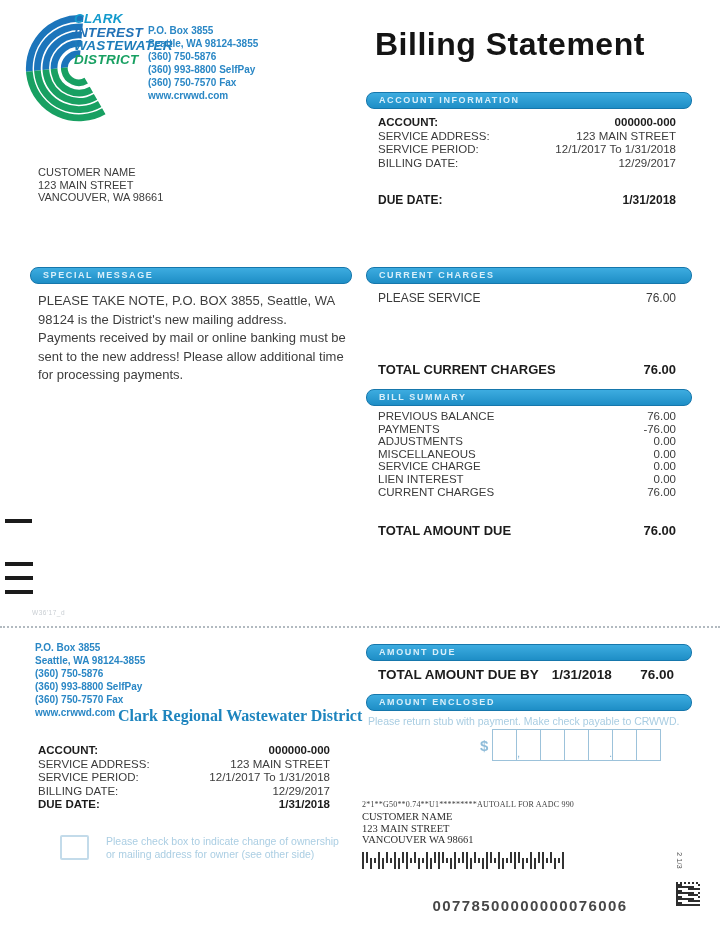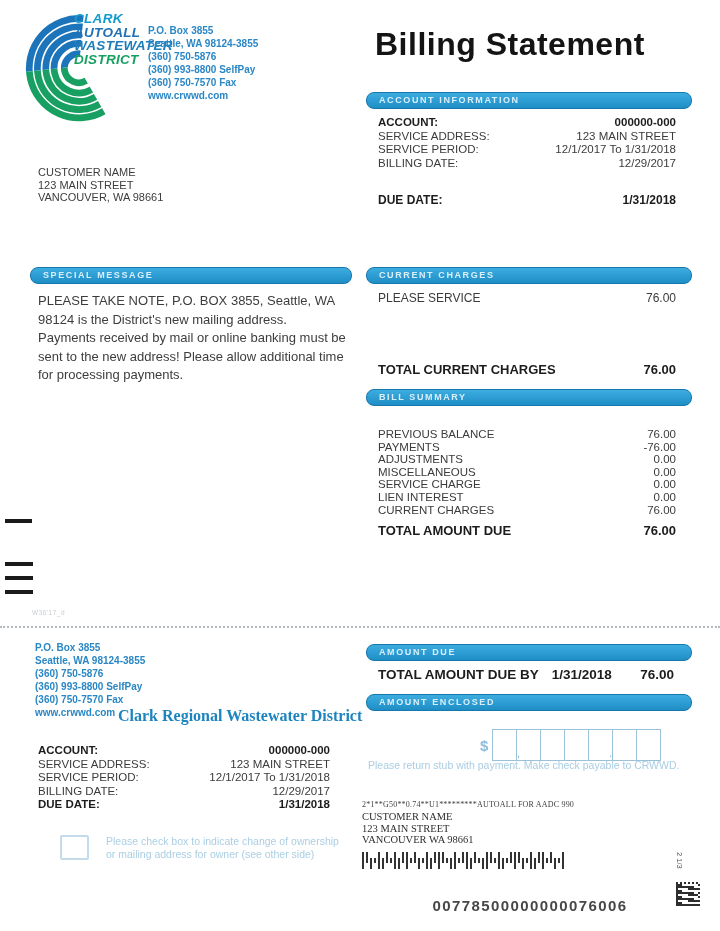--- a/index.html
+++ b/index.html
@@ -22,21 +22,21 @@
 
   .blue-addr{color:#2a87c5;font-size:10px;line-height:13px;font-weight:600;}
   .wordmark{font-size:13.5px;line-height:13.5px;font-weight:800;font-style:italic;letter-spacing:.3px;}
   .title{font-size:32px;font-weight:bold;color:#141414;letter-spacing:.5px;}
   .custaddr{font-size:11px;line-height:12.5px;color:#3c3c3c;}
   .msg{font-size:13px;line-height:18.6px;color:#3d3d3d;width:308px;}
   .mark{position:absolute;background:#1b1b1b;height:4px;}
   .perf{position:absolute;left:0;right:0;border-top:2px dotted #b2bac0;}
   .faint{font-size:6.5px;color:#c9ced3;letter-spacing:.5px;}
   .serifdistrict{font-family:"Liberation Serif",serif;font-size:16px;font-weight:bold;color:#1d84be;}
-  .lightblue{color:#a9cde2;margin-top:44px;}
+  .lightblue{color:#a9cde2;}
   .cells{display:flex;}
   .cell{width:23px;height:30px;border:1px solid #9cc2da;border-left:none;background:#fff;}
   .cell:first-child{border-left:1px solid #9cc2da;}
   .mailcode{font-family:"Liberation Serif",serif;font-size:8px;color:#3f3f3f;letter-spacing:.2px;}
   .mailaddr{font-family:"Liberation Serif",serif;font-size:10.5px;line-height:11.5px;color:#2e2e2e;}
   .scanline{font-size:15px;font-weight:600;color:#474747;letter-spacing:1.4px;}
   .cbtext{font-size:10.5px;line-height:13px;color:#abcee3;margin-left:10px;}
   .sep-mark{position:absolute;bottom:2px;font-size:10px;color:#7fb2d2;}
 </style>
 </head>
@@ -64,21 +64,21 @@
       <path d="M59.2,12.2 A48,48 0 1 0 79,101.6"></path>
       <path d="M58.5,20.2 A40,40 0 1 0 75,94.6"></path>
       <path d="M57.8,28.1 A32,32 0 1 0 71,87.7"></path>
       <path d="M57.1,36.1 A24,24 0 1 0 67,80.8"></path>
       <path d="M56.2,46.1 A14,14 0 1 0 62,72.1"></path>
     </g>
   </svg>
 
   <div class="abs wordmark" style="left:74px;top:12px">
     <div style="color:#149bcd">CLARK</div>
-    <div style="color:#2171b6">AUTOALL</div>
+    <div style="color:#2171b6">INTEREST</div>
     <div style="color:#1e7dba">WASTEWATER</div>
     <div style="color:#18a062">DISTRICT</div>
   </div>
 
   <div class="abs blue-addr" style="left:148px;top:24px">
     <div>P.O. Box 3855</div>
     <div>Seattle, WA 98124-3855</div>
     <div>(360) 750-5876</div>
     <div>(360) 993-8800  SelfPay</div>
     <div>(360) 750-7570  Fax</div>
@@ -125,21 +125,21 @@
   <div class="abs rowline" style="left:378px;top:291px;width:298px;font-size:12px">
     <span>PLEASE SERVICE</span>
     <span>76.00</span>
   </div>
   <div class="abs rowline" style="left:378px;top:362px;width:298px;font-size:13px">
     <span class="bold">TOTAL CURRENT CHARGES</span>
     <span class="bold">76.00</span>
   </div>
 
   <div class="bar" style="left:366px;top:389px;width:326px">BILL SUMMARY</div>
-  <div class="abs rows-xs" style="left:378px;top:428px;width:298px">
+  <div class="abs rows-xs" style="left:378px;top:410px;width:298px">
     <div class="rowline">
       <span>PREVIOUS BALANCE</span>
       <span>76.00</span>
       </div>
     <div class="rowline">
       <span>PAYMENTS</span>
       <span>-76.00</span>
       </div>
     <div class="rowline">
       <span>ADJUSTMENTS</span>

